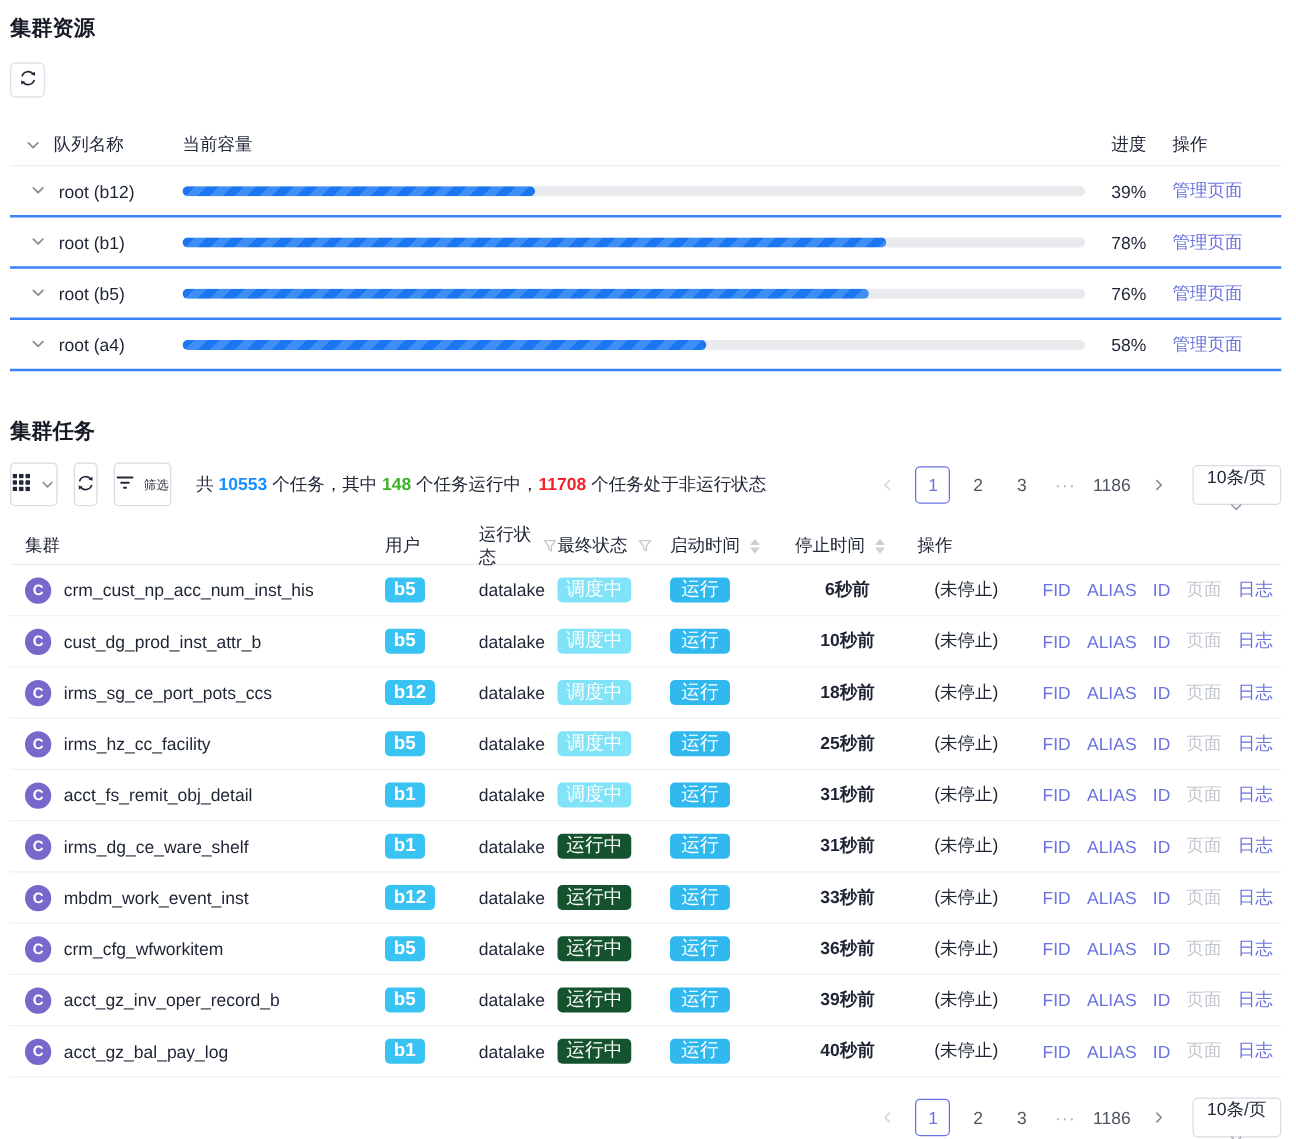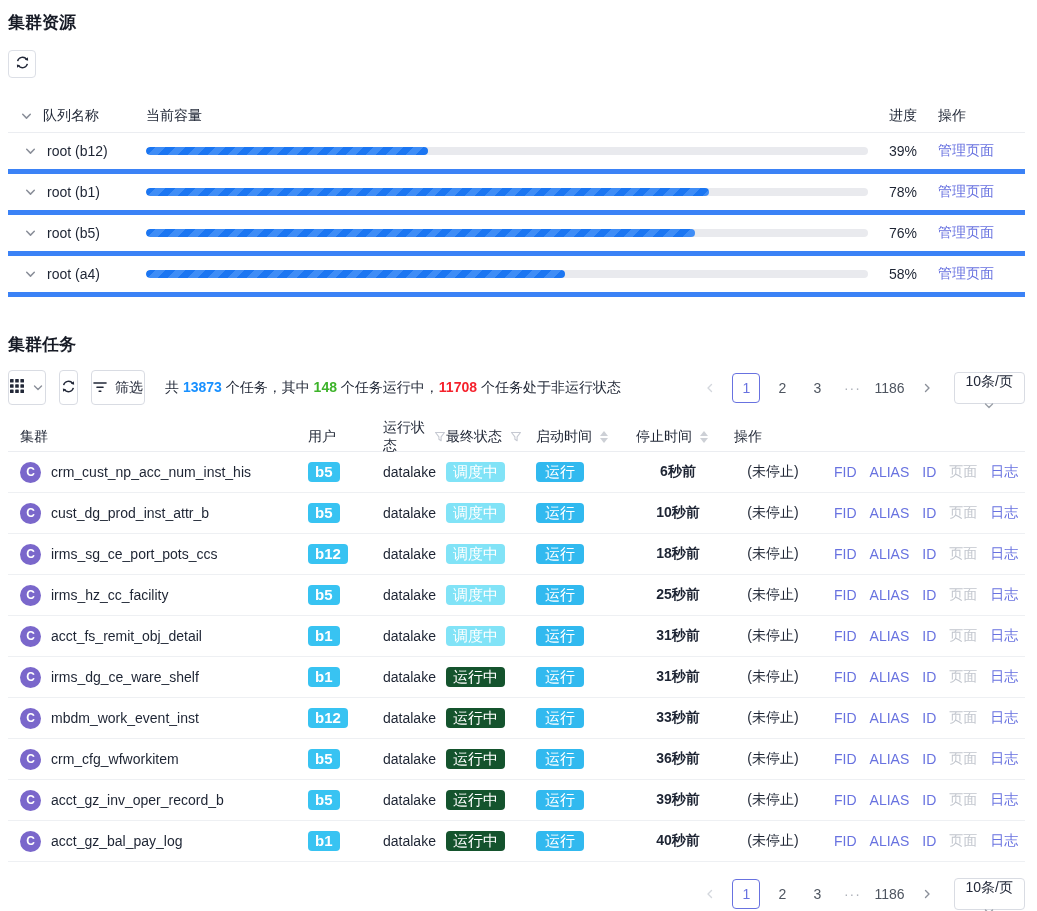--- a/index.html
+++ b/index.html
@@ -14,38 +14,38 @@
     width:28px; height:28px; margin-top:16px; background:#fff;
     border:1px solid #dcdfe6; border-radius:4px; display:flex; align-items:center; justify-content:center;
     color:#222838; cursor:pointer; padding:0;
   }
   
   .res-table { margin-top:22px; }
   .res-header, .res-row {
     display:grid; grid-template-columns:138px 722px 70px 1fr; align-items:center;
   }
   .res-header { height:33px; border-bottom:1px solid #ebedf1; font-weight:500; color:#1d2433; }
-  .res-row { height:41px; border-bottom:5px solid #3b82f6; }
+  .res-row { height:41px; border-bottom:2px solid #3b82f6; }
   .queue-cell { display:flex; align-items:center; gap:10px; padding-left:12px; }
   .res-row .queue-cell { padding-left:16px; }
   .chev { color:#8a8f99; display:inline-flex; }
   .bar-track { width:100%; height:8px; border-radius:100px; background:#e9eaee; overflow:hidden; }
   .bar-fill {
     height:100%; border-radius:100px;
     background:repeating-linear-gradient(135deg,#1b76f2 0 7px,#3f8df6 7px 14px);
   }
   .pct-cell { text-align:center; }
   .link { color:#6872e0; cursor:pointer; text-decoration:none; }
   
   .tasks-title { margin-top:25px; }
   .toolbar { margin-top:14px; display:flex; align-items:center; }
   .tb-btn {
     height:35px; background:#fff; border:1px solid #d9dce3; border-radius:4px;
     display:inline-flex; align-items:center; justify-content:center; gap:8px;
-    color:#222838; font-size:14px; cursor:pointer; padding:0 1px;
+    color:#222838; font-size:10px; cursor:pointer; padding:0 1px;
   }
   .tb-btn + .tb-btn { margin-left:13px; }
   .summary { margin-left:20px; white-space:nowrap; }
   .summary b { font-weight:700; }
   .st-blue { color:#1890ff; } .st-green { color:#3db32a; } .st-red { color:#f5222d; }
   
   .pagination { display:flex; align-items:center; margin-left:auto; }
   .pg-item { min-width:26px; height:30px; margin-left:9px; display:inline-flex; align-items:center; justify-content:center; color:#4e5560; cursor:pointer; }
   .pg-num.active { border:1px solid #6872e0; border-radius:4px; color:#6872e0; min-width:28px; }
   .pg-ellipsis { color:#aeb2ba; letter-spacing:1px; }
@@ -235,21 +235,21 @@
           <g stroke="currentColor" stroke-width="1.6" stroke-linecap="round">
             <line x1="1" y1="2" x2="13" y2="2"></line>
               <line x1="4" y1="6.2" x2="10" y2="6.2"></line>
               <line x1="6.2" y1="10.2" x2="7.8" y2="10.2"></line>
           </g>
         </svg>
       </span>
       <span>筛选</span>
     </button>
 
-    <span class="summary"><span>共 </span><b class="st-blue">13873</b><span> 个任务，其中 </span><b class="st-green">148</b><span> 个任务运行中，</span><b class="st-red">11708</b><span> 个任务处于非运行状态</span></span>
+    <span class="summary"><span>共 </span><b class="st-blue">10553</b><span> 个任务，其中 </span><b class="st-green">148</b><span> 个任务运行中，</span><b class="st-red">11708</b><span> 个任务处于非运行状态</span></span>
 
     <div class="pagination">
         <span class="pg-item pg-arrow disabled">
           <svg width="12" height="12" viewBox="0 0 12 12">
             <path d="M7.5 2.5L4 6l3.5 3.5" fill="none" stroke="currentColor" stroke-width="1.4" stroke-linecap="round" stroke-linejoin="round"></path>
           </svg>
         </span>
         <span class="pg-item pg-num active">1</span>
         <span class="pg-item pg-num">2</span>
         <span class="pg-item pg-num">3</span>

